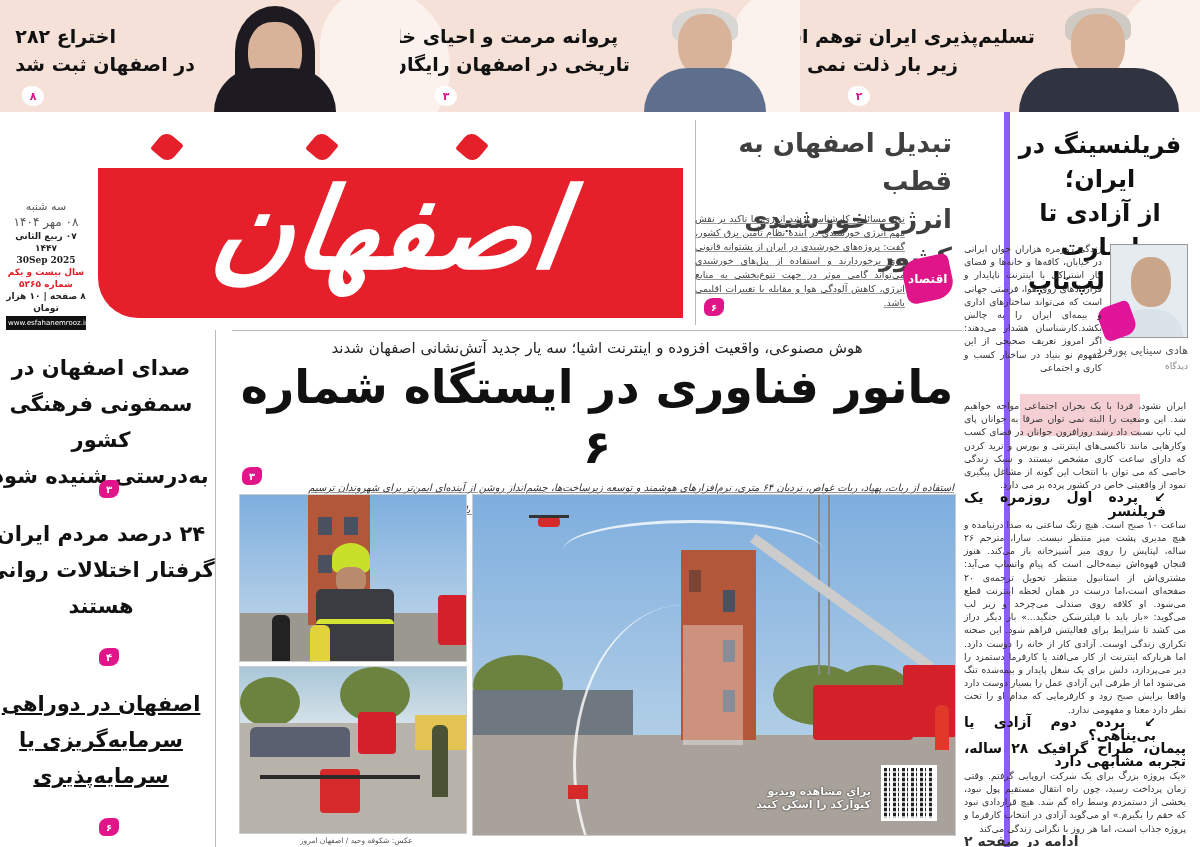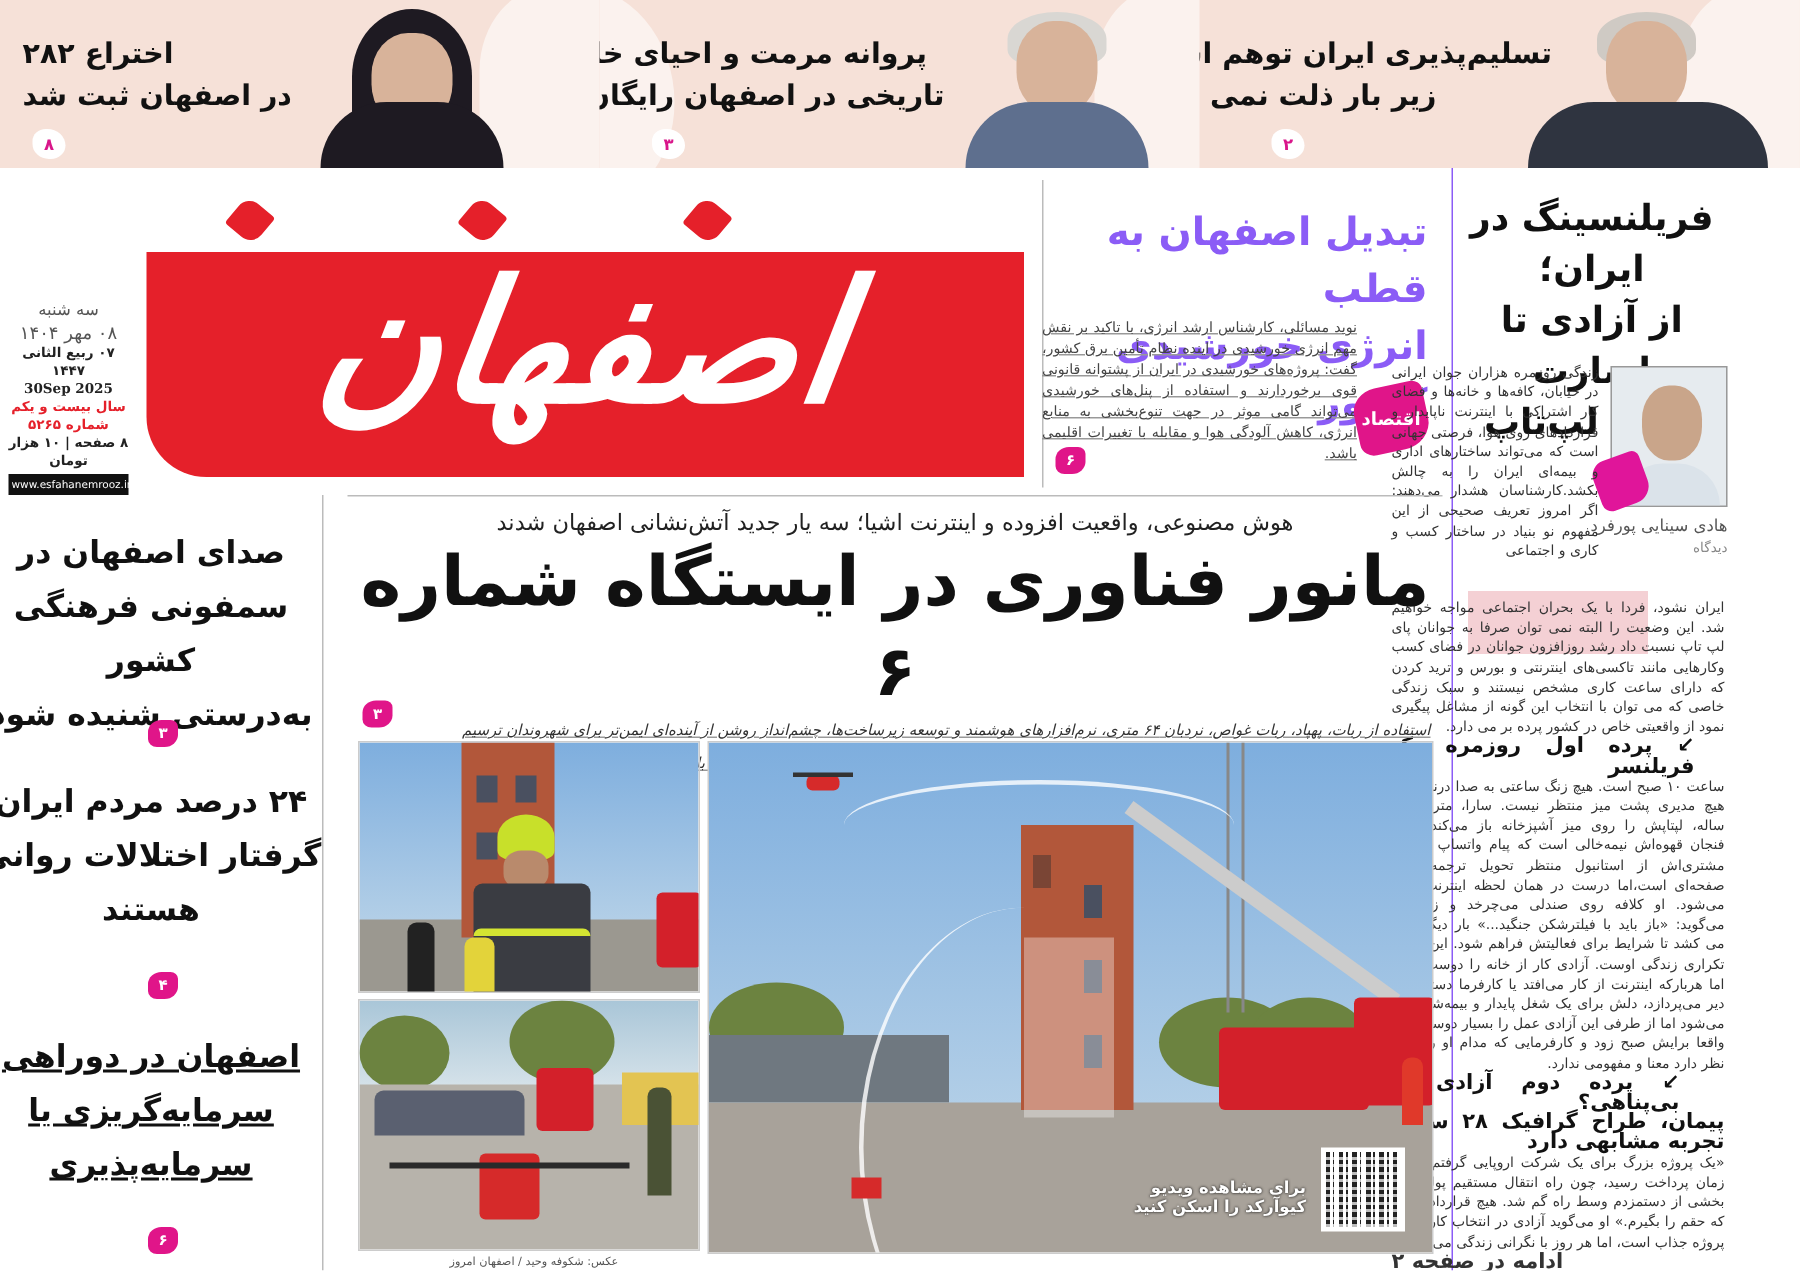--- a/index.html
+++ b/index.html
@@ -26,29 +26,29 @@
   .date-box { position: absolute; left: 6px; top: 200px; width: 80px; text-align: center; direction: rtl; }
   .date-box div { font-size: 9px; line-height: 12px; color: #333; }
   .date-box .day { font-size: 11px; color: #555; line-height: 14px; }
   .date-box .shamsi { font-size: 12px; color: #555; line-height: 16px; }
   .date-box .bold { font-weight: bold; color: #222; }
   .date-box .red { color: #e5202a; font-weight: bold; }
   .date-box .site { background: #111; color: #fff; font-size: 7px; margin-top: 2px; padding: 1px 2px; direction: ltr; }
 
   
   .econ { position: absolute; left: 695px; top: 120px; width: 265px; height: 205px; border-left: 1px solid #bbb; }
-  .econ h2 { font-size: 26px; line-height: 38px; color: #8b5cf6; font-weight: bold; text-align: right; padding-right: 8px; margin-top: 16px; }
+  .econ h2 { font-size: 26px; line-height: 38px; color: #404040; font-weight: bold; text-align: right; padding-right: 8px; margin-top: 4px; }
   .econ .body { position: absolute; right: 55px; top: 92px; width: 210px; font-size: 9.5px; line-height: 14px; color: #444; text-align: justify; text-decoration: underline; text-decoration-color: #999; }
   .econ .tag { position: absolute; right: 8px; top: 137px; width: 48px; height: 44px; background: #e01589; color: #fff; border-radius: 35% 15% 40% 20%; transform: rotate(-12deg); font-size: 12px; font-weight: bold; display: flex; align-items: center; justify-content: center; }
   .econ .tag span { transform: rotate(12deg); }
 
   .pink-badge { position: absolute; width: 20px; height: 18px; background: #e01589; color: #fff; font-size: 10px; font-weight: bold; border-radius: 45% 25% 45% 30%; display: flex; align-items: center; justify-content: center; }
 
   
-  .rightcol { position: absolute; left: 968px; top: 112px; width: 186px; height: 735px; border-left: 1px solid #8b5cf6; }
+  .rightcol { position: absolute; left: 1004px; top: 112px; width: 186px; height: 735px; border-left: 6px solid #8b5cf6; }
   .rightcol h2 { font-size: 24px; line-height: 34px; text-align: center; font-weight: bold; color: #111; margin-top: 16px; }
   .author-photo { position: absolute; right: 2px; top: 132px; width: 78px; height: 94px; border: 1px solid #999; background: #e6ebef; overflow: hidden; }
   .author-photo .face { position: absolute; left: 20px; top: 12px; width: 40px; height: 50px; border-radius: 45%; background: #c9a58a; }
   .author-photo .shirt { position: absolute; left: 6px; bottom: 0; width: 66px; height: 28px; border-radius: 30px 30px 0 0; background: #dbe3ea; }
   .author-blob { position: absolute; right: 56px; top: 192px; width: 34px; height: 34px; background: #e0159a; border-radius: 30% 15% 35% 20%; transform: rotate(-20deg); }
   .author-name { position: absolute; right: 2px; top: 232px; font-size: 11px; color: #555; }
   .author-role { position: absolute; right: 2px; top: 249px; font-size: 9px; color: #888; }
   .col-text { position: absolute; font-size: 9.3px; line-height: 13.2px; color: #333; text-align: justify; }
   .col-head { font-weight: bold; color: #111; font-size: 14px; }
   .watermark { position: absolute; left: 10px; top: 282px; width: 120px; height: 42px; background: rgba(230,150,160,0.45); }

